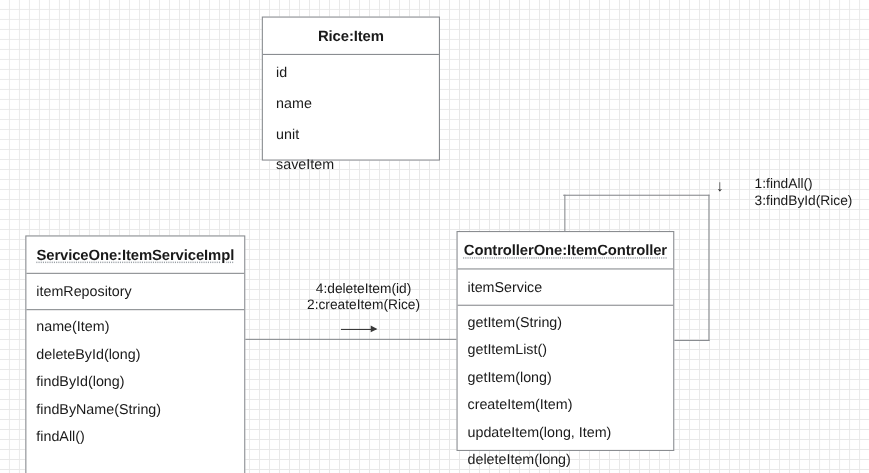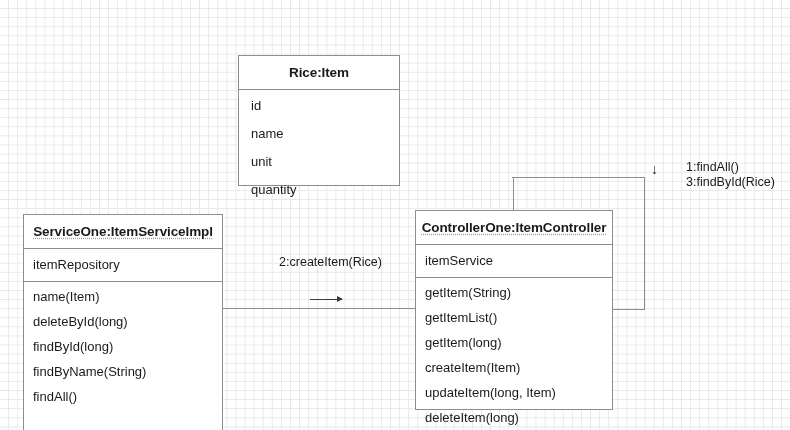--- a/index.html
+++ b/index.html
@@ -124,27 +124,27 @@
 
 <div id="canvas">
 
   <div class="line-v" style="left:513px; top:177px; height:38px;"></div>
   <div class="line-h" style="left:512px; top:177px; width:133px;"></div>
   <div class="line-v" style="left:644px; top:177px; height:133px;"></div>
   <div class="line-h" style="left:612px; top:309px; width:33px;"></div>
 
   <div class="line-h" style="left:222px; top:308px; width:194px;"></div>
 
-  <div class="uml-box" id="box-rice" style="left:238px; top:15px; width:162px; height:131px;margin-top:40px;">
+  <div class="uml-box" id="box-rice" style="left:238px; top:15px; width:162px; height:131px;">
     <div class="uml-title">Rice:Item</div>
     <div class="uml-attrs">
       <div class="uml-row">id</div>
       <div class="uml-row">name</div>
       <div class="uml-row">unit</div>
-      <div class="uml-row">quantity</div>
+      <div class="uml-row">saveItem</div>
     </div>
   </div>
 
   <div class="uml-box" id="box-service" style="left:23px; top:214px; width:200px; height:226px;">
     <div class="uml-title spell">ServiceOne:ItemServiceImpl</div>
     <div class="uml-attrs">
       <div class="uml-row">itemRepository</div>
     </div>
     <div class="uml-ops">
       <div class="uml-row">name(Item)</div>
@@ -164,20 +164,21 @@
       <div class="uml-row">getItem(String)</div>
       <div class="uml-row">getItemList()</div>
       <div class="uml-row">getItem(long)</div>
       <div class="uml-row">createItem(Item)</div>
       <div class="uml-row">updateItem(long, Item)</div>
       <div class="uml-row">deleteItem(long)</div>
     </div>
   </div>
 
   <div class="edge-label label-center" style="left:258px; top:255px; width:145px;">
+    <div>4:deleteItem(id)</div>
     <div>2:createItem(Rice)</div>
   </div>
   <div class="arrow-right" style="left:310px; top:299px; width:32px;"></div>
 
   <div class="arrow-glyph" style="left:651px; top:162px;">↓</div>
   <div class="edge-label" style="left:666px; top:160px;margin-left:20px;">
     <div>1:findAll()</div>
     <div>3:findById(Rice)</div>
   </div>
 

